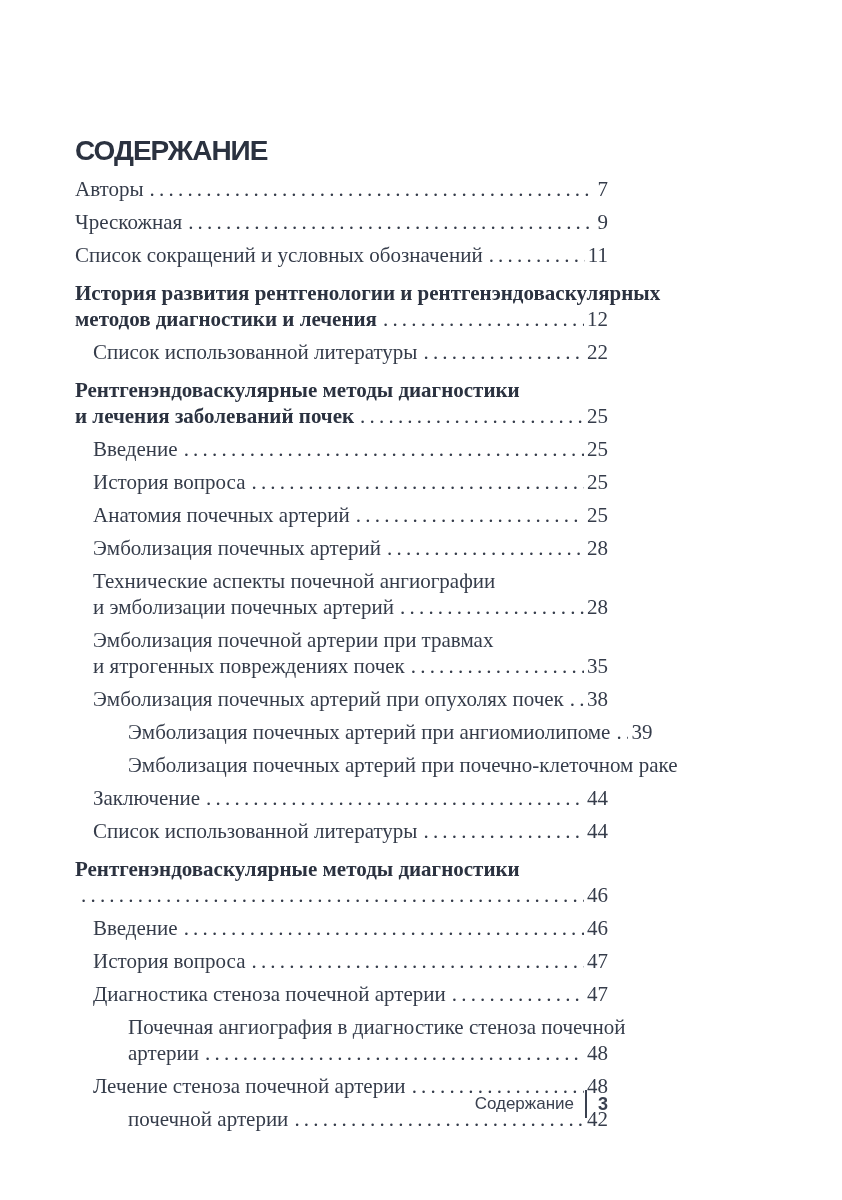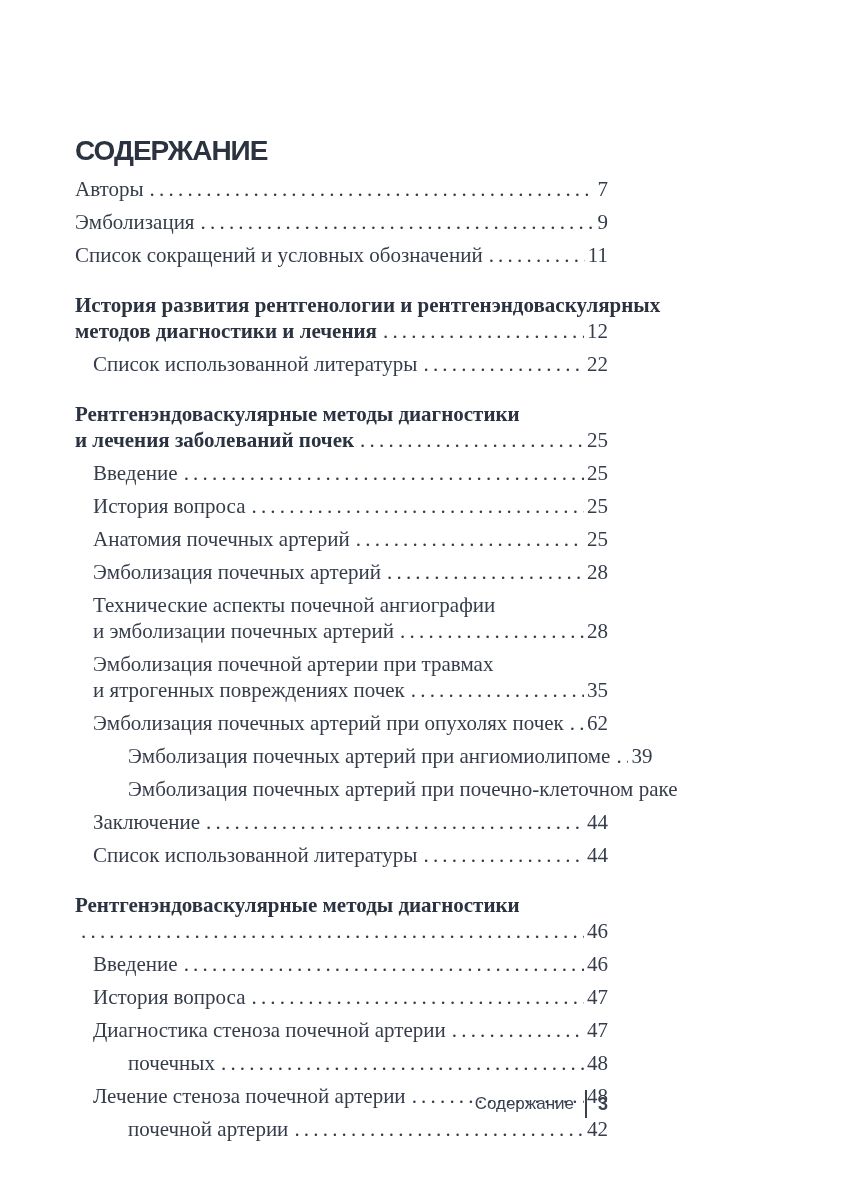--- a/index.html
+++ b/index.html
@@ -23,21 +23,21 @@
     line-height: 30px;
     letter-spacing: -1px;
     color: #2b3240;
   }
   .toc { }
   .entry {
     font-size: 21px;
     line-height: 26px;
     margin-top: 7px;
   }
-  .entry.bold { margin-top: 24px; }
+  .entry.bold { margin-top: 12px; }
   .entry.bold .txt { font-weight: 700; color: #2b3240; }
   .entry.lvl0 { padding-left: 0; }
   .entry.lvl1 { padding-left: 18px; }
   .entry.lvl2 { padding-left: 53px; }
   .line { display: flex; align-items: baseline; }
   .txt { white-space: nowrap; }
   .dots {
     flex: 1 1 auto;
     overflow: hidden;
     white-space: nowrap;
@@ -84,21 +84,21 @@
     <div class="toc" id="toc">
         <div class="entry lvl0">
           <div class="line">
             <span class="txt">Авторы</span>
             <span class="dots"></span>
             <span class="pg">7</span>
           </div>
         </div>
         <div class="entry lvl0">
           <div class="line">
-            <span class="txt">Эмболизация</span>
+            <span class="txt">Чрескожная</span>
             <span class="dots"></span>
             <span class="pg">9</span>
           </div>
         </div>
         <div class="entry lvl0">
           <div class="line">
             <span class="txt">Список сокращений и условных обозначений</span>
             <span class="dots"></span>
             <span class="pg">11</span>
           </div>
@@ -175,21 +175,21 @@
           <div class="line">
             <span class="txt">и ятрогенных повреждениях почек</span>
             <span class="dots"></span>
             <span class="pg">35</span>
           </div>
         </div>
         <div class="entry lvl1">
           <div class="line">
             <span class="txt">Эмболизация почечных артерий при опухолях почек</span>
             <span class="dots"></span>
-            <span class="pg">62</span>
+            <span class="pg">38</span>
           </div>
         </div>
         <div class="entry lvl2">
           <div class="line">
             <span class="txt">Эмболизация почечных артерий при ангиомиолипоме</span>
             <span class="dots"></span>
             <span class="pg">39</span>
           </div>
         </div>
         <div class="entry lvl2">
@@ -238,21 +238,24 @@
         </div>
         <div class="entry lvl1">
           <div class="line">
             <span class="txt">Диагностика стеноза почечной артерии</span>
             <span class="dots"></span>
             <span class="pg">47</span>
           </div>
         </div>
         <div class="entry lvl2">
           <div class="line">
-            <span class="txt">почечных</span>
+            <span class="txt">Почечная ангиография в диагностике стеноза почечной</span>
+          </div>
+          <div class="line">
+            <span class="txt">артерии</span>
             <span class="dots"></span>
             <span class="pg">48</span>
           </div>
         </div>
         <div class="entry lvl1">
           <div class="line">
             <span class="txt">Лечение стеноза почечной артерии</span>
             <span class="dots"></span>
             <span class="pg">48</span>
           </div>

